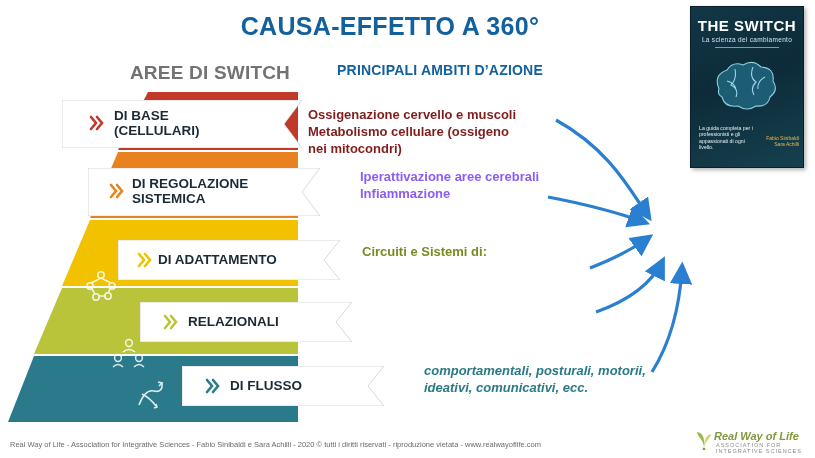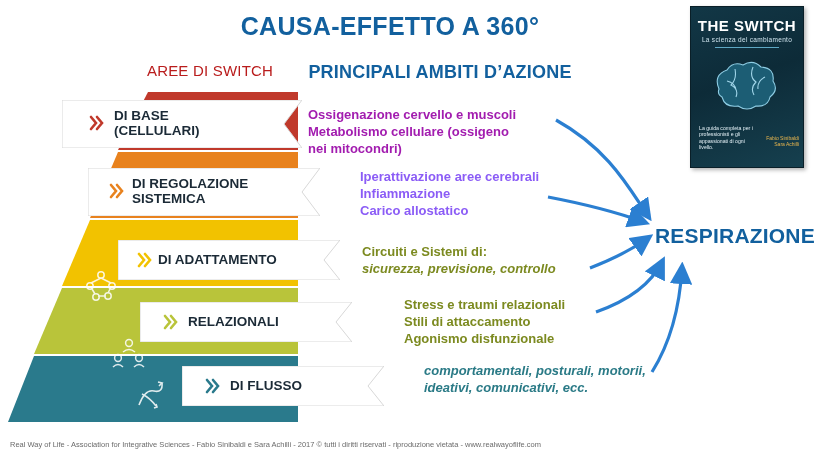--- a/index.html
+++ b/index.html
@@ -13,25 +13,25 @@
   
   .title{
     position:absolute;left:180px;top:12px;width:420px;
     text-align:center;font-size:25px;font-weight:bold;color:#12609e;
     letter-spacing:.3px;
   }
 
   
   .head-left{
     position:absolute;left:80px;top:62px;width:260px;text-align:center;
-    font-size:15px;font-weight:normal;color:#b91c1c;letter-spacing:.2px;
+    font-size:19px;font-weight:bold;color:#737373;letter-spacing:.2px;
   }
   .head-right{
     position:absolute;left:290px;top:62px;width:300px;text-align:center;
-    font-size:18px;font-weight:bold;color:#12609e;letter-spacing:.2px;
+    font-size:14px;font-weight:bold;color:#12609e;letter-spacing:.2px;
   }
 
   
   .pyramid{position:absolute;left:8px;top:92px;width:300px;height:330px;}
   .pyr-svg{position:absolute;left:0;top:0;}
 
   .pyr-num{
     position:absolute;font-size:22px;font-weight:bold;color:#ffffff;
     opacity:.65;
   }
@@ -40,21 +40,21 @@
   
   .banner{position:absolute;}
   .banner-label{
     position:absolute;color:#1b2a36;font-weight:bold;font-size:13.5px;
     line-height:15px;
   }
   .chev{position:absolute;}
 
   
   .txt{position:absolute;font-size:13px;font-weight:bold;line-height:17px;}
-  .txt.blue{color:#a21caf;}
+  .txt.blue{color:#7f1d1d;}
   .txt.orange{color:#8b5cf6;}
   .txt.olive{color:#7c8a20;}
   .txt.teal{color:#2a7a86;}
   .txt .ital{font-style:italic;}
 
   
   .resp{
     position:absolute;left:655px;top:224px;font-size:21px;font-weight:bold;
     color:#12609e;letter-spacing:.2px;
   }
@@ -252,66 +252,67 @@
 
   <div class="txt blue" style="left:308px;top:106px;width:260px;">
     <div>Ossigenazione cervello e muscoli</div>
     <div>Metabolismo cellulare (ossigeno</div>
     <div>nei mitocondri)</div>
   </div>
 
   <div class="txt orange" style="left:360px;top:168px;width:240px;">
     <div>Iperattivazione aree cerebrali</div>
     <div>Infiammazione</div>
-    <div>Carico allostatico</div>
   </div>
 
   <div class="txt olive" style="left:362px;top:243px;width:250px;">
     <div>Circuiti e Sistemi di:</div>
-    <div class="ital">sicurezza, previsione, controllo</div>
-  </div>
-
-  <div class="txt olive" style="left:404px;top:296px;width:250px;">
-    <div>Stress e traumi relazionali</div>
-    <div>Stili di attaccamento</div>
-    <div>Agonismo disfunzionale</div>
-  </div>
+  </div>
+
 
   <div class="txt teal" style="left:424px;top:362px;width:270px;">
     <div class="ital">comportamentali, posturali, motorii,</div>
     <div class="ital">ideativi, comunicativi, ecc.</div>
   </div>
 
   <svg style="position:absolute;left:0;top:0;" width="815" height="458">
     <defs>
       <marker id="ah" markerWidth="7" markerHeight="7" refX="5" refY="3.5" orient="auto">
         <polygon points="0 0, 7 3.5, 0 7" fill="#2b7fd1"></polygon>
       </marker>
     </defs>
     <path d="M556 120 C610 150, 630 190, 648 216" stroke="#2b7fd1" stroke-width="3.2" fill="none" marker-end="url(#ah)"></path>
     <path d="M548 197 C590 205, 616 212, 644 222" stroke="#2b7fd1" stroke-width="3.2" fill="none" marker-end="url(#ah)"></path>
     <path d="M590 268 C616 258, 634 248, 648 238" stroke="#2b7fd1" stroke-width="3.2" fill="none" marker-end="url(#ah)"></path>
     <path d="M596 312 C630 300, 652 282, 662 262" stroke="#2b7fd1" stroke-width="3.2" fill="none" marker-end="url(#ah)"></path>
     <path d="M652 372 C672 340, 680 302, 682 268" stroke="#2b7fd1" stroke-width="3.2" fill="none" marker-end="url(#ah)"></path>
   </svg>
 
-  <div class="resp">RESPIRAZIONE</div>
 
   <div class="book">
     <div class="book-cover">
       <div class="book-title">THE SWITCH</div>
       <div class="book-sub">La scienza del cambiamento</div>
       <div class="book-rule"></div>
       <div class="book-brain">
         <svg width="84" height="64" viewBox="0 0 84 64" fill="none" stroke="#9fd4e8" stroke-width="1.1">
           <path d="M14 34 q-6 -14 8 -19 q6 -9 16 -5 q10 -6 18 2 q14 1 12 14 q6 9 -3 16 q-2 10 -14 9 q-9 6 -18 0 q-13 2 -16 -9 q-5 -3 -3 -8 Z" fill="#1c5d74" stroke="#8ecde4"></path>
           <path d="M30 14 q2 10 -4 16 q8 4 5 12 M48 12 q-4 10 3 15 q-6 6 -2 13 M22 26 q8 2 9 9 M60 22 q-8 4 -7 12"></path>
         </svg>
       </div>
       <div class="book-blurb">La guida completa per i professionisti e gli appassionati di ogni livello.</div>
       <div class="book-authors">Fabio Sinibaldi
 Sara Achilli</div>
     </div>
   </div>
 
-  <div class="footer">Real Way of Life - Association for Integrative Sciences - Fabio Sinibaldi e Sara Achilli - 2017 © tutti i diritti riservati - riproduzione vietata - www.realwayoflife.com</div>
+  <div class="footer">Real Way of Life - Association for Integrative Sciences - Fabio Sinibaldi e Sara Achilli - 2020 © tutti i diritti riservati - riproduzione vietata - www.realwayoflife.com</div>
+  <div class="logo">
+    <svg width="20" height="22" viewBox="0 0 20 22" fill="none" stroke="#7e9a3c" stroke-width="1.3">
+      <path d="M10 20 C10 12, 4 10, 3 4 C9 5, 11 10, 10 20 Z" fill="#9ab94e" stroke="none"></path>
+      <path d="M10 20 C11 13, 16 11, 17 6 C12 7, 10 12, 10 20 Z" fill="#c9d96f" stroke="none"></path>
+      <circle cx="10" cy="21" r="1.3" fill="#7e9a3c" stroke="none"></circle>
+    </svg>
+    <div class="logo-text">Real Way of Life</div>
+    <div class="logo-sub">ASSOCIATION FOR INTEGRATIVE SCIENCES</div>
+  </div>
 
 </div>
 
 </body></html>

